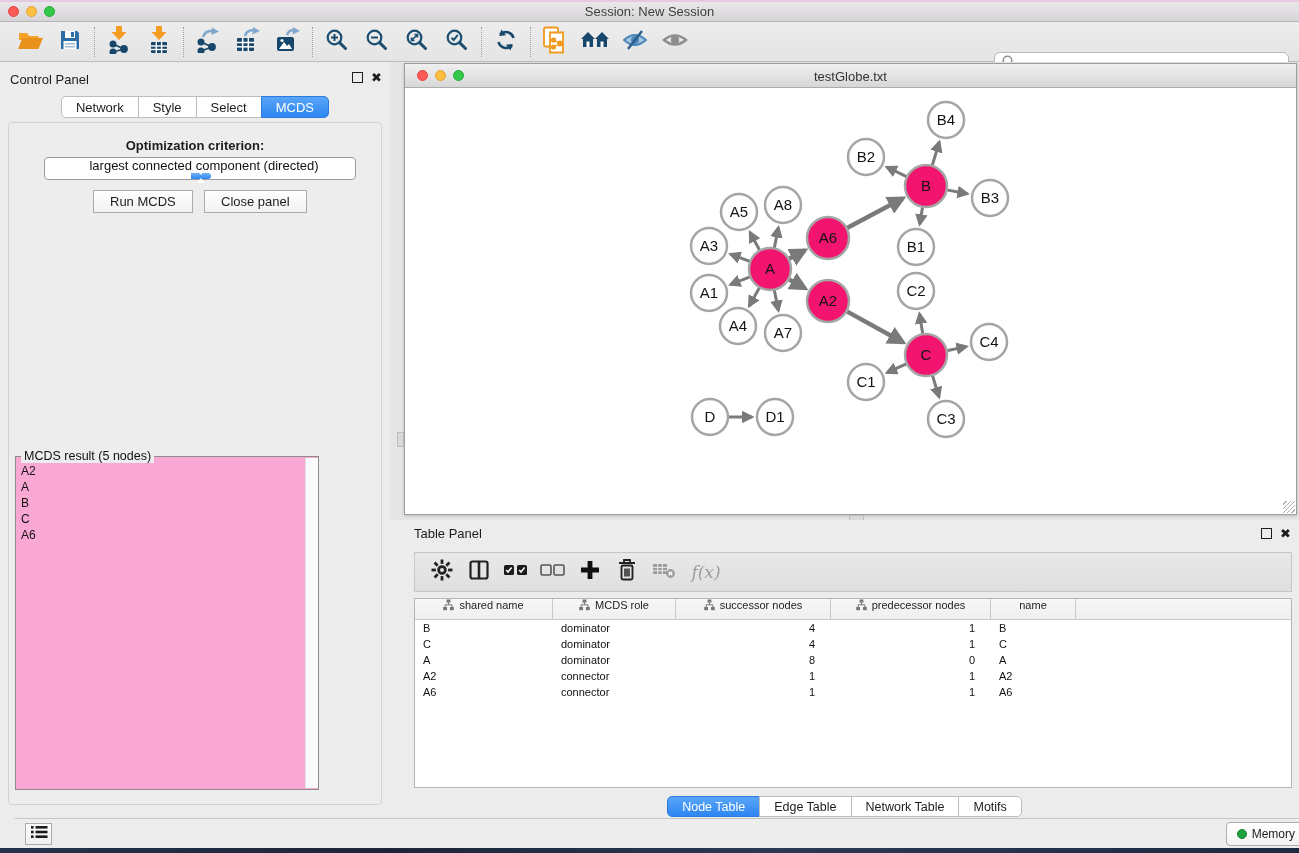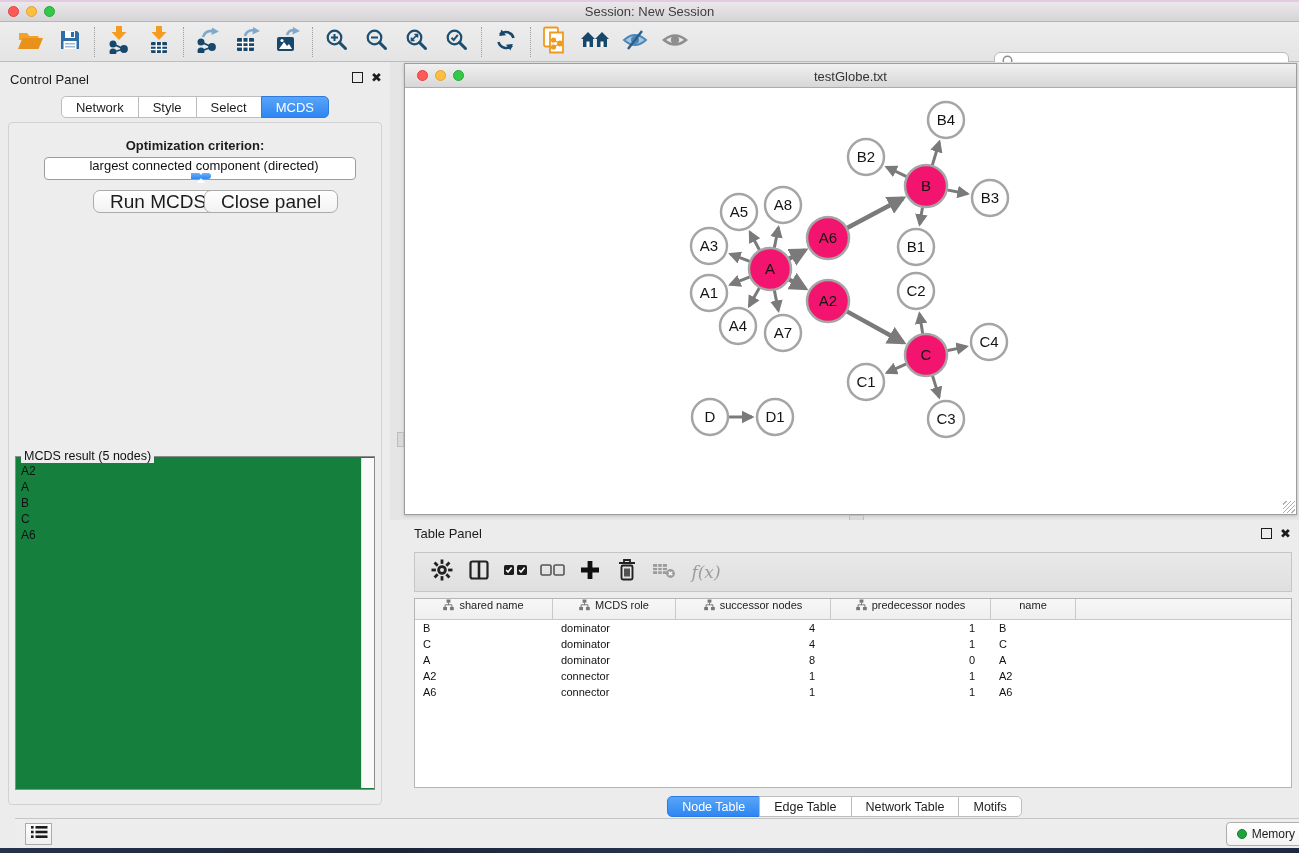--- a/index.html
+++ b/index.html
@@ -45,23 +45,23 @@
     border:1px solid #D2D2D2; border-radius:4px; }
   #opt-label { position:absolute; left:0; top:15px; width:100%; text-align:center; font-size:13px; font-weight:600; color:#1c1c1c; }
   #criterion { position:absolute; left:35px; top:34px; width:312px; height:23px; background:#fff;
     border:1px solid #9C9C9C; border-radius:4px; display:flex; align-items:center;flex-direction:column; }
   #criterion .val { flex:1; font-size:13px; padding-left:8px; color:#111; white-space:nowrap; }
   #criterion .stepper { width:20px; height:23px; margin-right:-1px; border-radius:0 4px 4px 0;
     background:linear-gradient(#6FB1F9,#2E86F2); position:relative; }
   .stepper:before { content:""; position:absolute; left:6px; top:5px; border:4px solid transparent; border-bottom:5px solid #fff; border-top:none; }
   .stepper:after  { content:""; position:absolute; left:6px; bottom:4px; border:4px solid transparent; border-top:5px solid #fff; border-bottom:none; }
   .cp-btn { position:absolute; top:67px; height:23px; background:linear-gradient(#FFFFFF,#F2F2F2);
-    border:1px solid #ABABAB; border-radius:7px; font-size:19px; color:#1c1c1c; padding:0 16px;
+    border:1px solid #ABABAB; border-radius:0; font-size:13px; color:#1c1c1c; padding:0 16px;
     display:flex; align-items:center; }
-  #mcds-result { position:absolute; left:6px; top:333px; width:360px; height:334px; background:#15803d; border:1px solid #8C8C8C; }
+  #mcds-result { position:absolute; left:6px; top:333px; width:304px; height:334px; background:#f9a8d4; border:1px solid #8C8C8C; }
   #mcds-result .legend { position:absolute; left:5px; top:-8px; background:#EDEDED; padding:0 3px; font-size:12.5px; color:#111; }
   #mcds-result ul { list-style:none; padding:6px 0 0 5px; }
   #mcds-result li { font-size:12px; line-height:16px; color:#111; }
   #mcds-scroll { position:absolute; right:0; top:1px; bottom:1px; width:13px; background:#FAFAFA; border-left:1px solid #E0E0E0; }
 
   
   #desktop { left:390px; top:62px; width:909px; height:756px; background:#E5E5E5; }
   #net-window { position:absolute; left:14px; top:1px; width:893px; height:452px; background:#fff;
     border:1px solid #9D9D9D; box-shadow:0 1px 3px rgba(0,0,0,0.18); }
   #net-titlebar { position:absolute; left:0; top:0; width:100%; height:24px;

